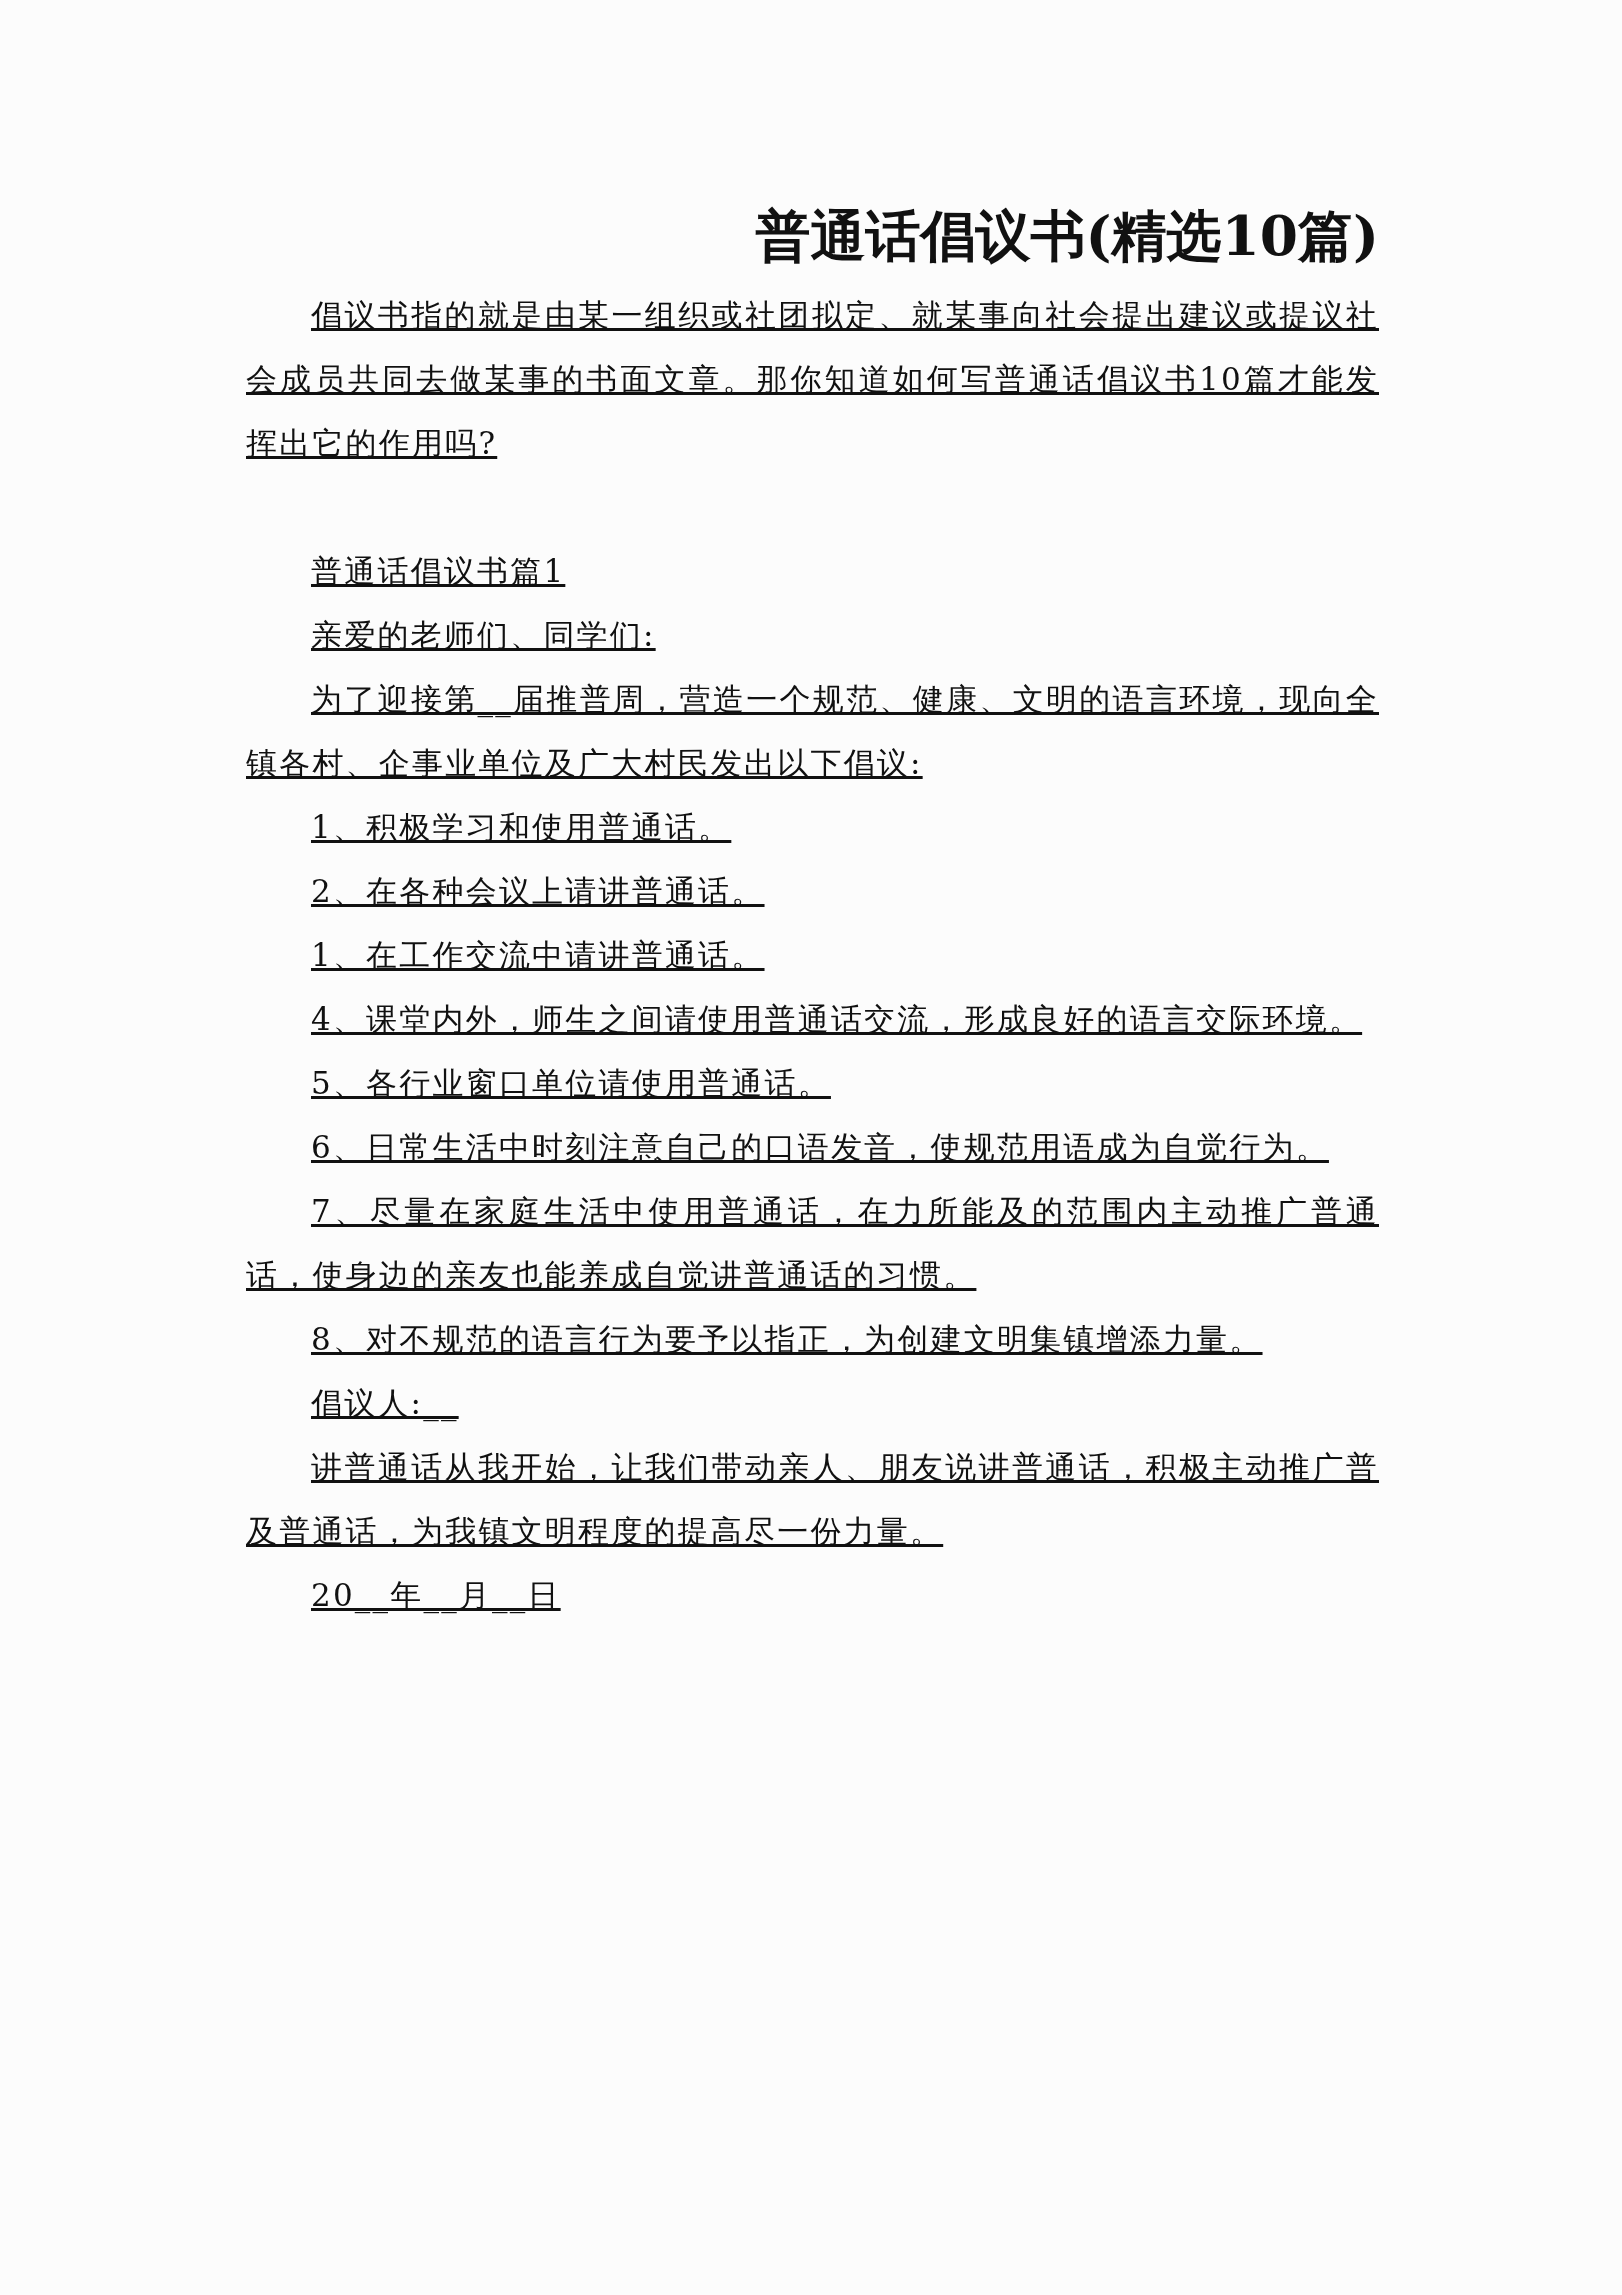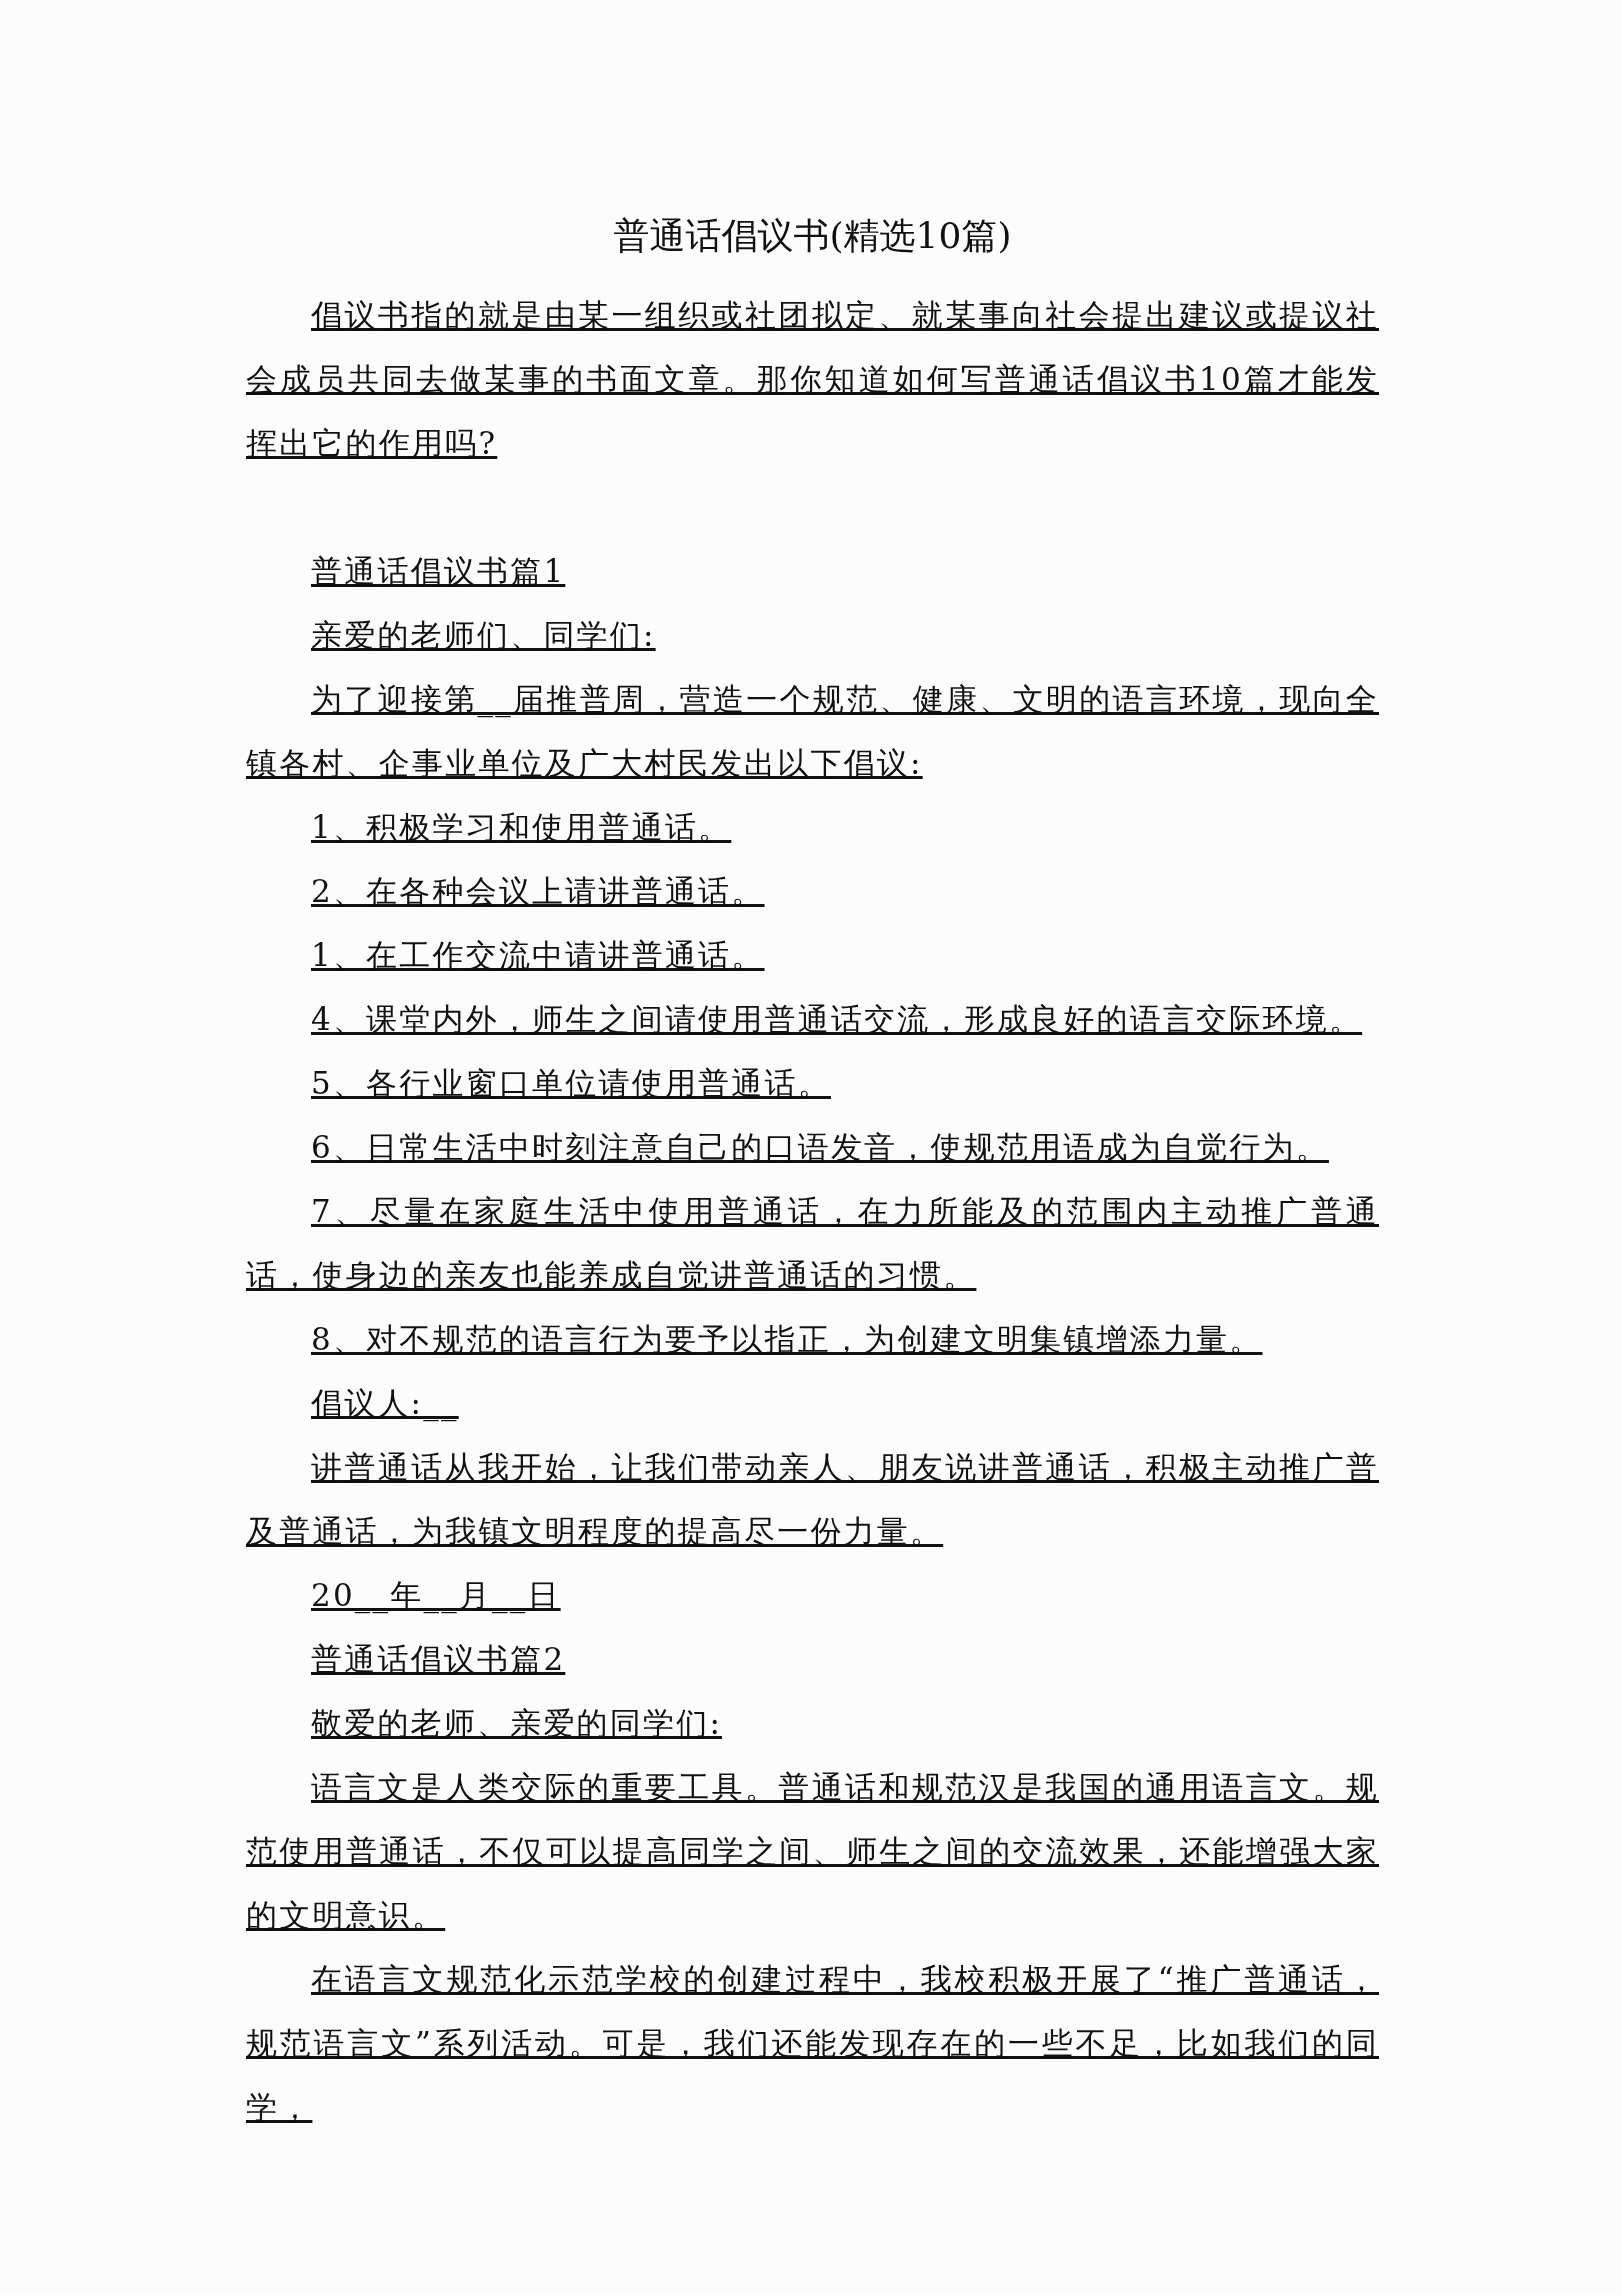--- a/index.html
+++ b/index.html
@@ -19,24 +19,24 @@
       position: absolute;
       left: 246px;
       top: 0;
       width: 1133px;
     }
     .title {
       position: absolute;
       left: 0;
       width: 1133px;
       top: 196px;
-      text-align: center;
-      font-size: 36px;
+      text-align: right;
+      font-size: 55px;
       line-height: 79px;
-      font-weight: normal;
+      font-weight: bold;
       margin: 0;
       letter-spacing: 0px;
     }
     .body {
       position: absolute;
       left: 0;
       top: 283px;
       width: 1133px;
       font-size: 31px;
       line-height: 64px;
@@ -71,21 +71,15 @@
       <p class="p indent">4、课堂内外，师生之间请使用普通话交流，形成良好的语言交际环境。</p>
       <p class="p indent">5、各行业窗口单位请使用普通话。</p>
       <p class="p indent">6、日常生活中时刻注意自己的口语发音，使规范用语成为自觉行为。</p>
       <p class="p indent">7、尽量在家庭生活中使用普通话，在力所能及的范围内主动推广普通话，使身边的亲友也能养成自觉讲普通话的习惯。</p>
       <p class="p indent">8、对不规范的语言行为要予以指正，为创建文明集镇增添力量。</p>
       <p class="p indent">倡议人:__</p>
       <p class="p indent">讲普通话从我开始，让我们带动亲人、朋友说讲普通话，积极主动推广普及普通话，为我镇文明程度的提高尽一份力量。</p>
       <p class="p indent">20__年__月__日</p>
     </div>
 
-    <div>
-      <p class="p indent">普通话倡议书篇2</p>
-      <p class="p indent">敬爱的老师、亲爱的同学们:</p>
-      <p class="p indent">语言文是人类交际的重要工具。普通话和规范汉是我国的通用语言文。规范使用普通话，不仅可以提高同学之间、师生之间的交流效果，还能增强大家的文明意识。</p>
-      <p class="p indent">在语言文规范化示范学校的创建过程中，我校积极开展了“推广普通话，规范语言文”系列活动。可是，我们还能发现存在的一些不足，比如我们的同学，</p>
-    </div>
   </div>
 </div>
 
 
 </body></html>

